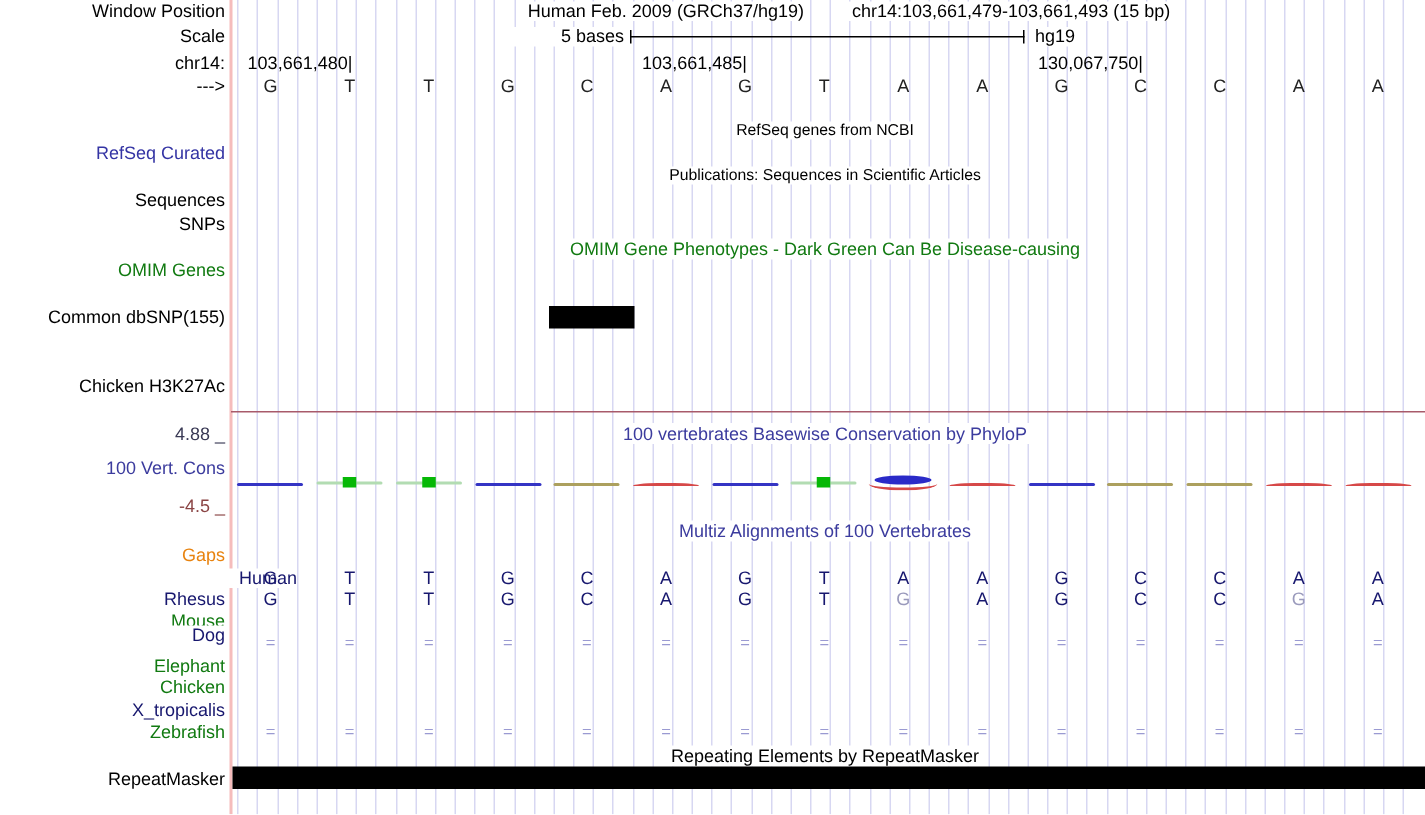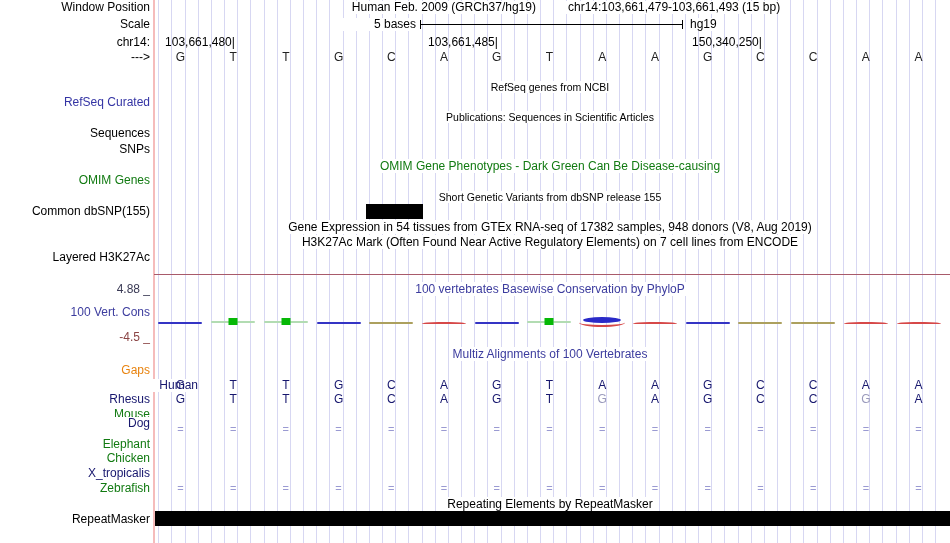--- a/index.html
+++ b/index.html
@@ -128,21 +128,21 @@
   <div id="scale-bar">
     <div class="tickL"></div>
     <div class="bar"></div>
     <div class="tickR"></div>
   </div>
   <div id="scale-assembly">hg19</div>
 
   <div class="lbl" style="top:36px">chr14:</div>
   <div class="coord" style="left:140px">103,661,480|</div>
   <div class="coord" style="left:403px">103,661,485|</div>
-  <div class="coord" style="left:667px">150,340,250|</div>
+  <div class="coord" style="left:667px">130,067,750|</div>
 
   <div class="lbl" style="top:51px">---&gt;</div>
   <div id="ruler-seq">
       <span class="base" style="left: 180.365px; top: 51px;">G</span>
       <span class="base" style="left: 233.095px; top: 51px;">T</span>
       <span class="base" style="left: 285.825px; top: 51px;">T</span>
       <span class="base" style="left: 338.555px; top: 51px;">G</span>
       <span class="base" style="left: 391.285px; top: 51px;">C</span>
       <span class="base" style="left: 444.015px; top: 51px;">A</span>
       <span class="base" style="left: 496.745px; top: 51px;">G</span>
@@ -159,27 +159,24 @@
   <div class="ctr small" style="top:81px"><span>RefSeq genes from NCBI</span></div>
   <div class="lbl refseqblue" style="top:96px">RefSeq Curated</div>
 
   <div class="lbl" style="top:127px">Sequences</div>
   <div class="ctr small" style="top:111px"><span>Publications: Sequences in Scientific Articles</span></div>
   <div class="lbl" style="top:143px">SNPs</div>
 
   <div class="ctr green" style="top:160px"><span>OMIM Gene Phenotypes - Dark Green Can Be Disease-causing</span></div>
   <div class="lbl green" style="top:174px">OMIM Genes</div>
 
-  <div class="ctr small" style="top:191px"><span>Short Genetic Variants from dbSNP release 155</span></div>
   <div class="lbl" style="top:205px">Common dbSNP(155)</div>
   <div id="snp-feature"></div>
 
-  <div class="ctr" style="top:221px"><span>Gene Expression in 54 tissues from GTEx RNA-seq of 17382 samples, 948 donors (V8, Aug 2019)</span></div>
-  <div class="ctr" style="top:236px"><span>H3K27Ac Mark (Often Found Near Active Regulatory Elements) on 7 cell lines from ENCODE</span></div>
-  <div class="lbl" style="top:251px">Layered H3K27Ac</div>
+  <div class="lbl" style="top:251px">Chicken H3K27Ac</div>
 
   <div class="lbl dim" style="top:283px">4.88 _</div>
   <div class="ctr blue" style="top:283px"><span>100 vertebrates Basewise Conservation by PhyloP</span></div>
   <div class="lbl blue" style="top:306px">100 Vert. Cons</div>
   <div class="lbl maroon" style="top:331px">-4.5 _</div>
   <div id="cons-marks">
       <div class="cons-mark blue" style="left: 180.365px;">
         <div class="line"></div>
       </div>
       <div class="cons-mark green" style="left: 233.095px;">

